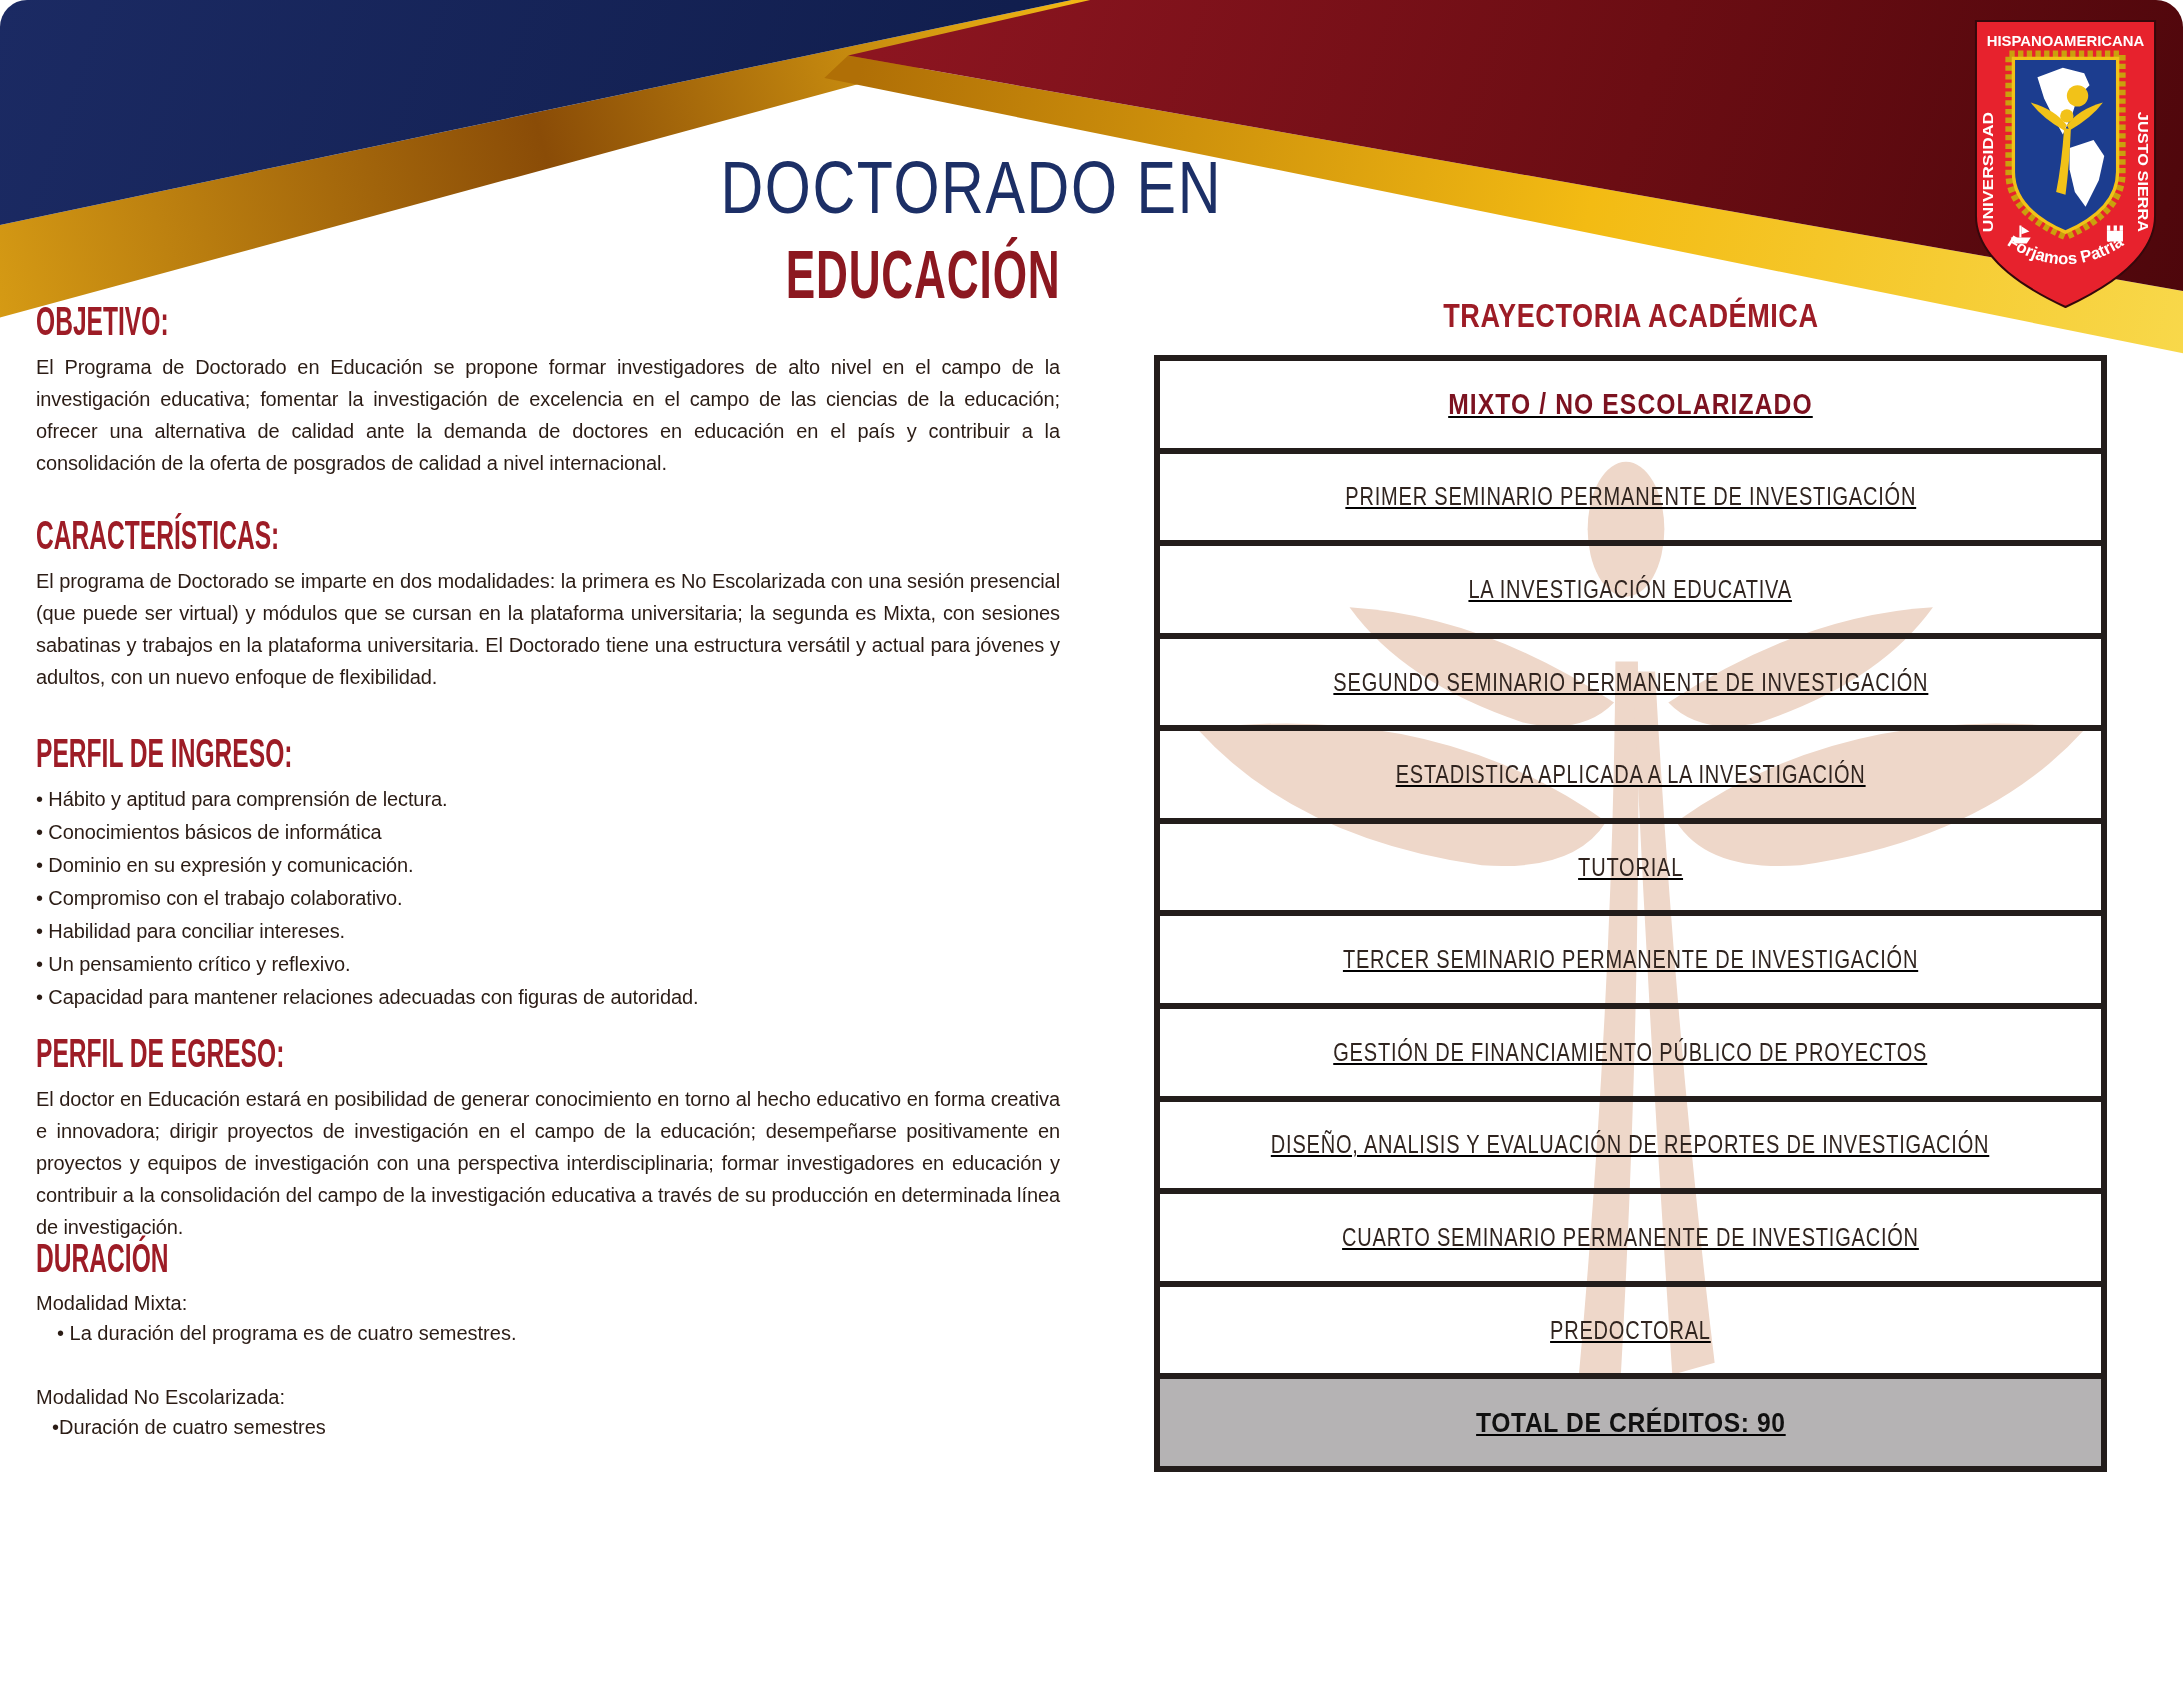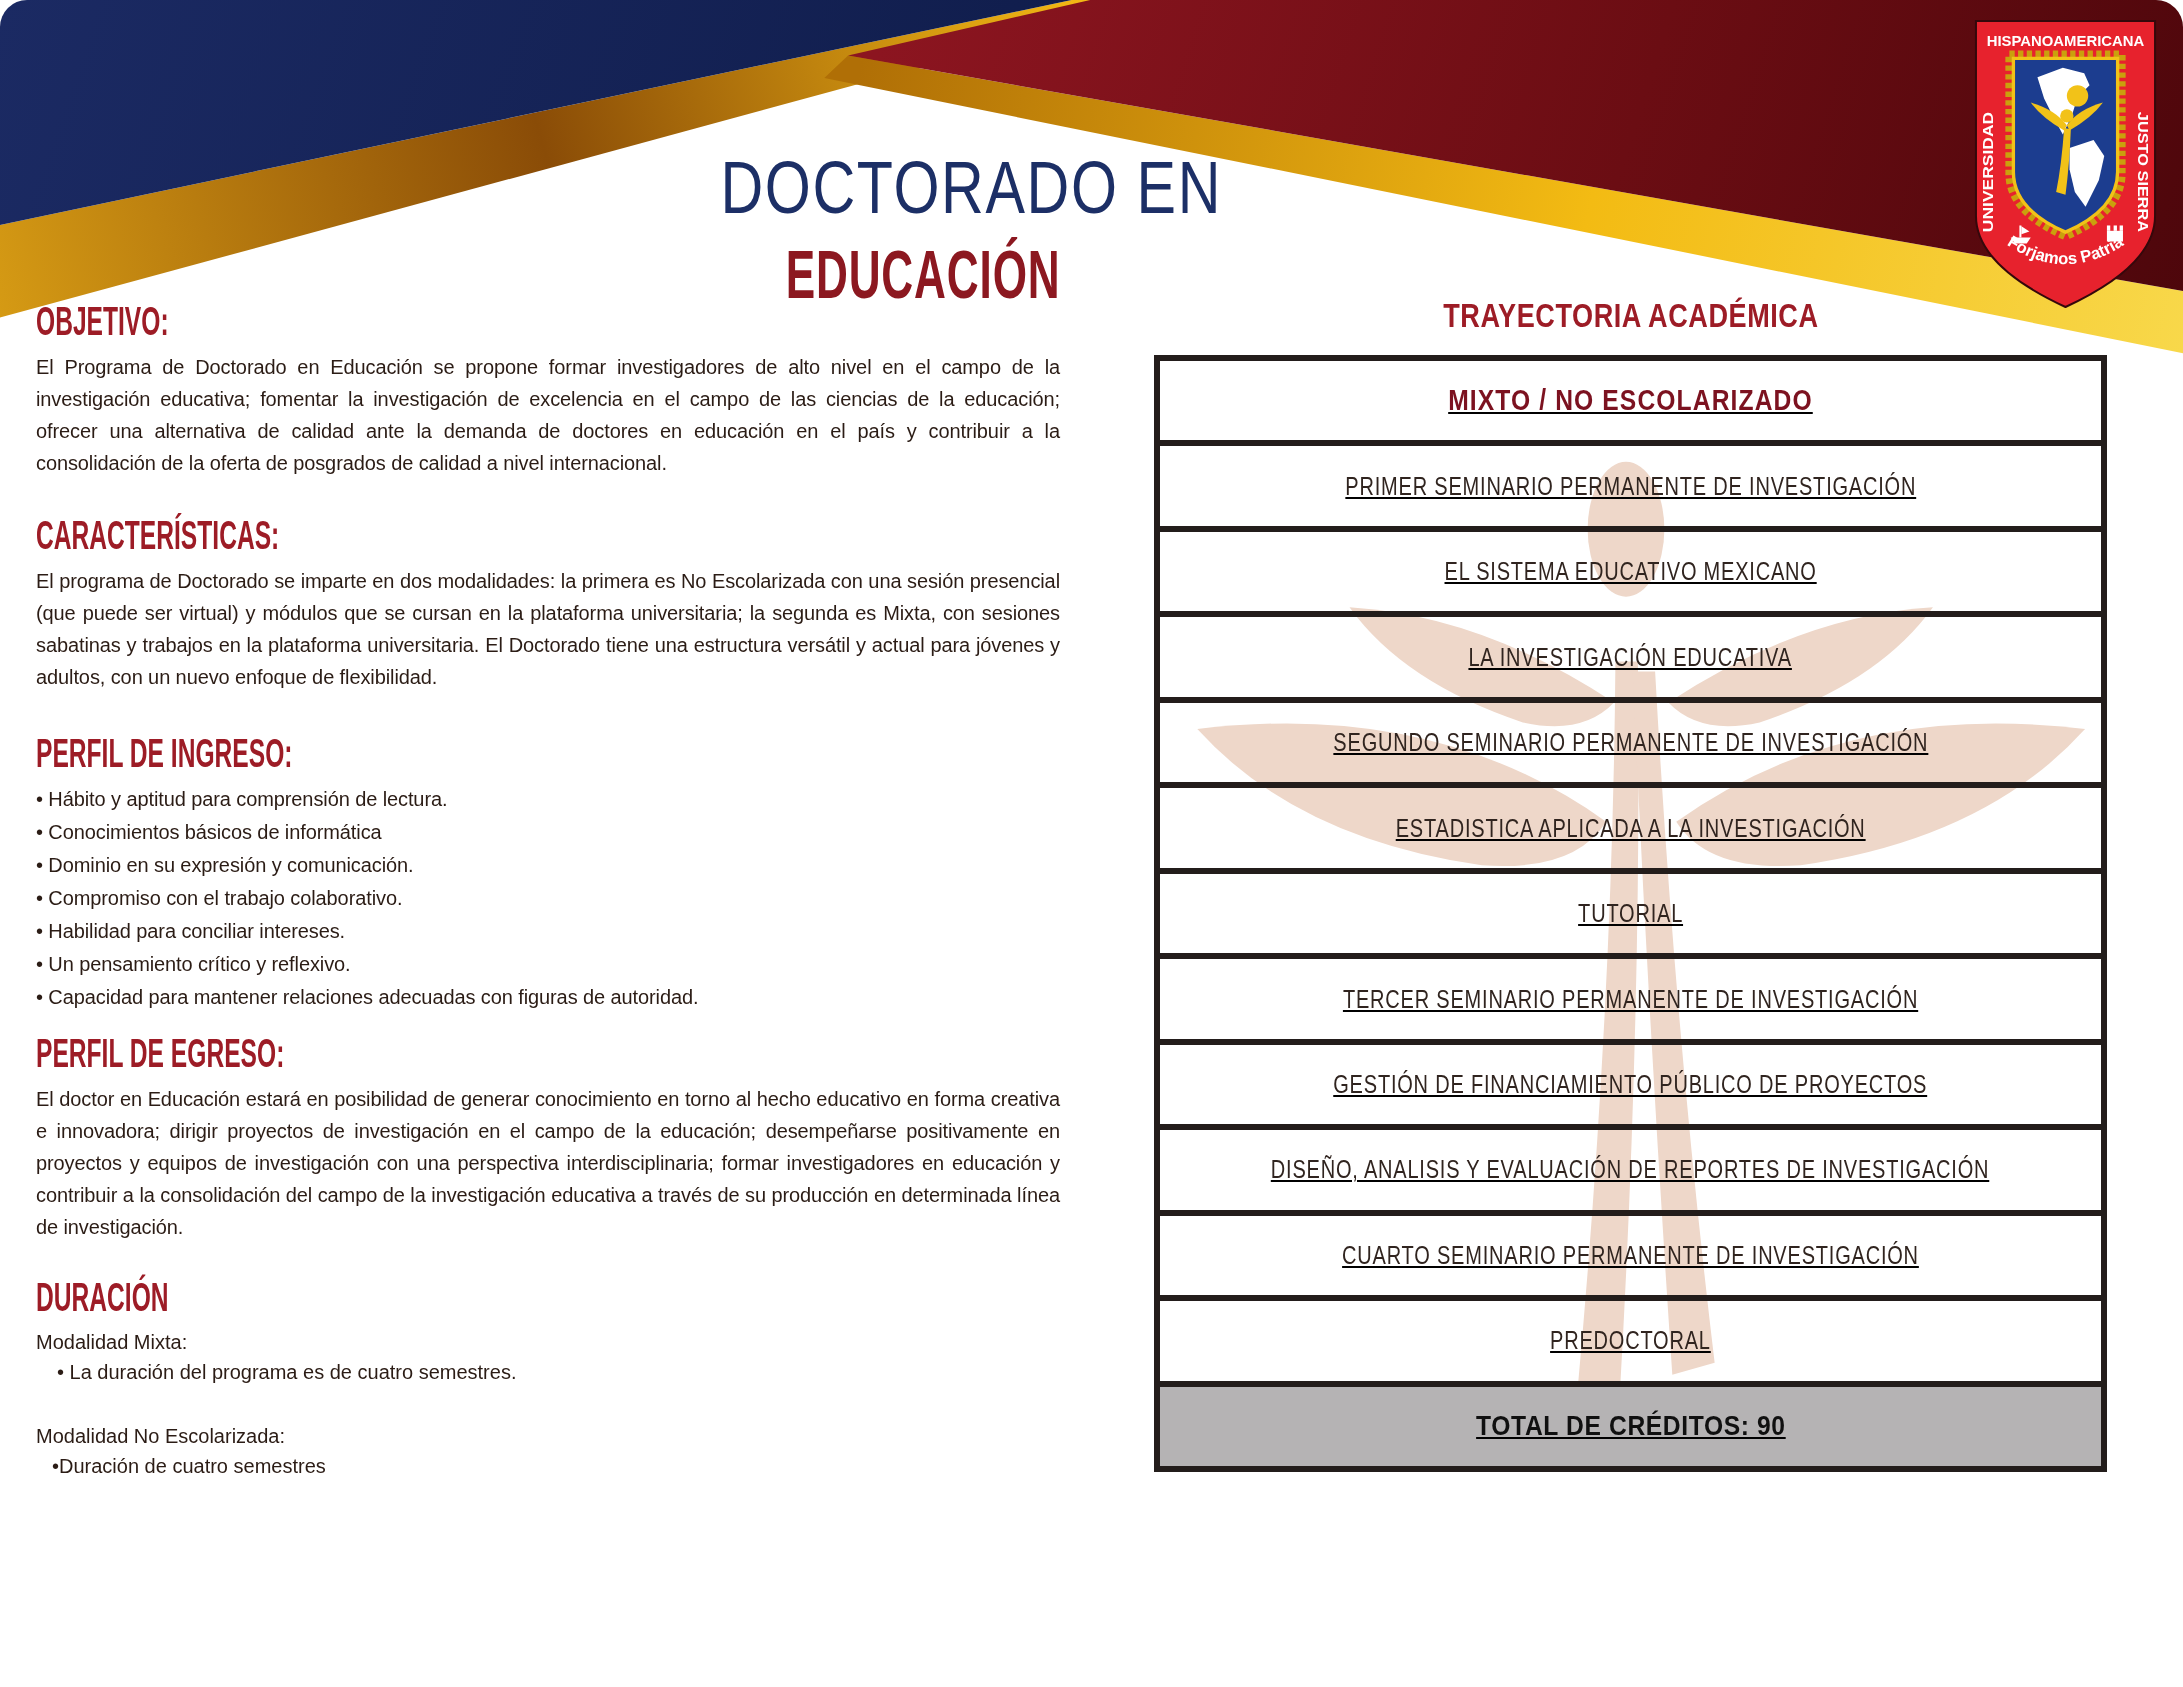--- a/index.html
+++ b/index.html
@@ -161,44 +161,41 @@
       <div class="bullet-line">• Habilidad para conciliar intereses.</div>
       <div class="bullet-line">• Un pensamiento crítico y reflexivo.</div>
       <div class="bullet-line">• Capacidad para mantener relaciones adecuadas con figuras de autoridad.</div>
   </div>
 
   <div class="leftcol-section" style="top:1033px;">
     <div><span class="sec-heading">PERFIL DE EGRESO:</span></div>
     <div class="sec-body">El doctor en Educación estará en posibilidad de generar conocimiento en torno al hecho educativo en forma creativa e innovadora; dirigir proyectos de  investigación  en  el  campo  de  la  educación; desempeñarse positivamente en proyectos  y  equipos  de  investigación  con  una  perspectiva interdisciplinaria; formar investigadores en educación y contribuir a la consolidación del campo de la investigación educativa a través de su producción en determinada línea de investigación.</div>
   </div>
 
-  <div class="leftcol-section" style="top:1277px;">
+  <div class="leftcol-section" style="top:1238px;">
     <div><span class="sec-heading">DURACIÓN</span></div>
     <div class="dur-label">Modalidad Mixta:</div>
     <div class="dur-bullet">• La duración del programa es de cuatro semestres.</div>
     <div class="dur-gap"></div>
     <div class="dur-label">Modalidad No Escolarizada:</div>
     <div class="dur-bullet" style="padding-left:16px;">•Duración de cuatro semestres</div>
   </div>
 
   <div class="tray-title-wrap">
     <span class="tray-title">TRAYECTORIA ACADÉMICA</span>
   </div>
 
   <div class="tray-table">
     <div class="trow">
       <span class="row-modalidad">MIXTO / NO ESCOLARIZADO</span>
     </div>
     <div class="trow">
         <span class="row-course">PRIMER SEMINARIO PERMANENTE DE INVESTIGACIÓN</span>
       </div>
       <div class="trow">
-        <span class="row-course">EL SISTEMA EDUCATIVO MEXICANO</span>
-      </div>
-      <div class="trow">
         <span class="row-course">LA INVESTIGACIÓN EDUCATIVA</span>
       </div>
       <div class="trow">
         <span class="row-course">SEGUNDO SEMINARIO PERMANENTE DE INVESTIGACIÓN</span>
       </div>
       <div class="trow">
         <span class="row-course">ESTADISTICA APLICADA A LA INVESTIGACIÓN</span>
       </div>
       <div class="trow">
         <span class="row-course">TUTORIAL</span>

